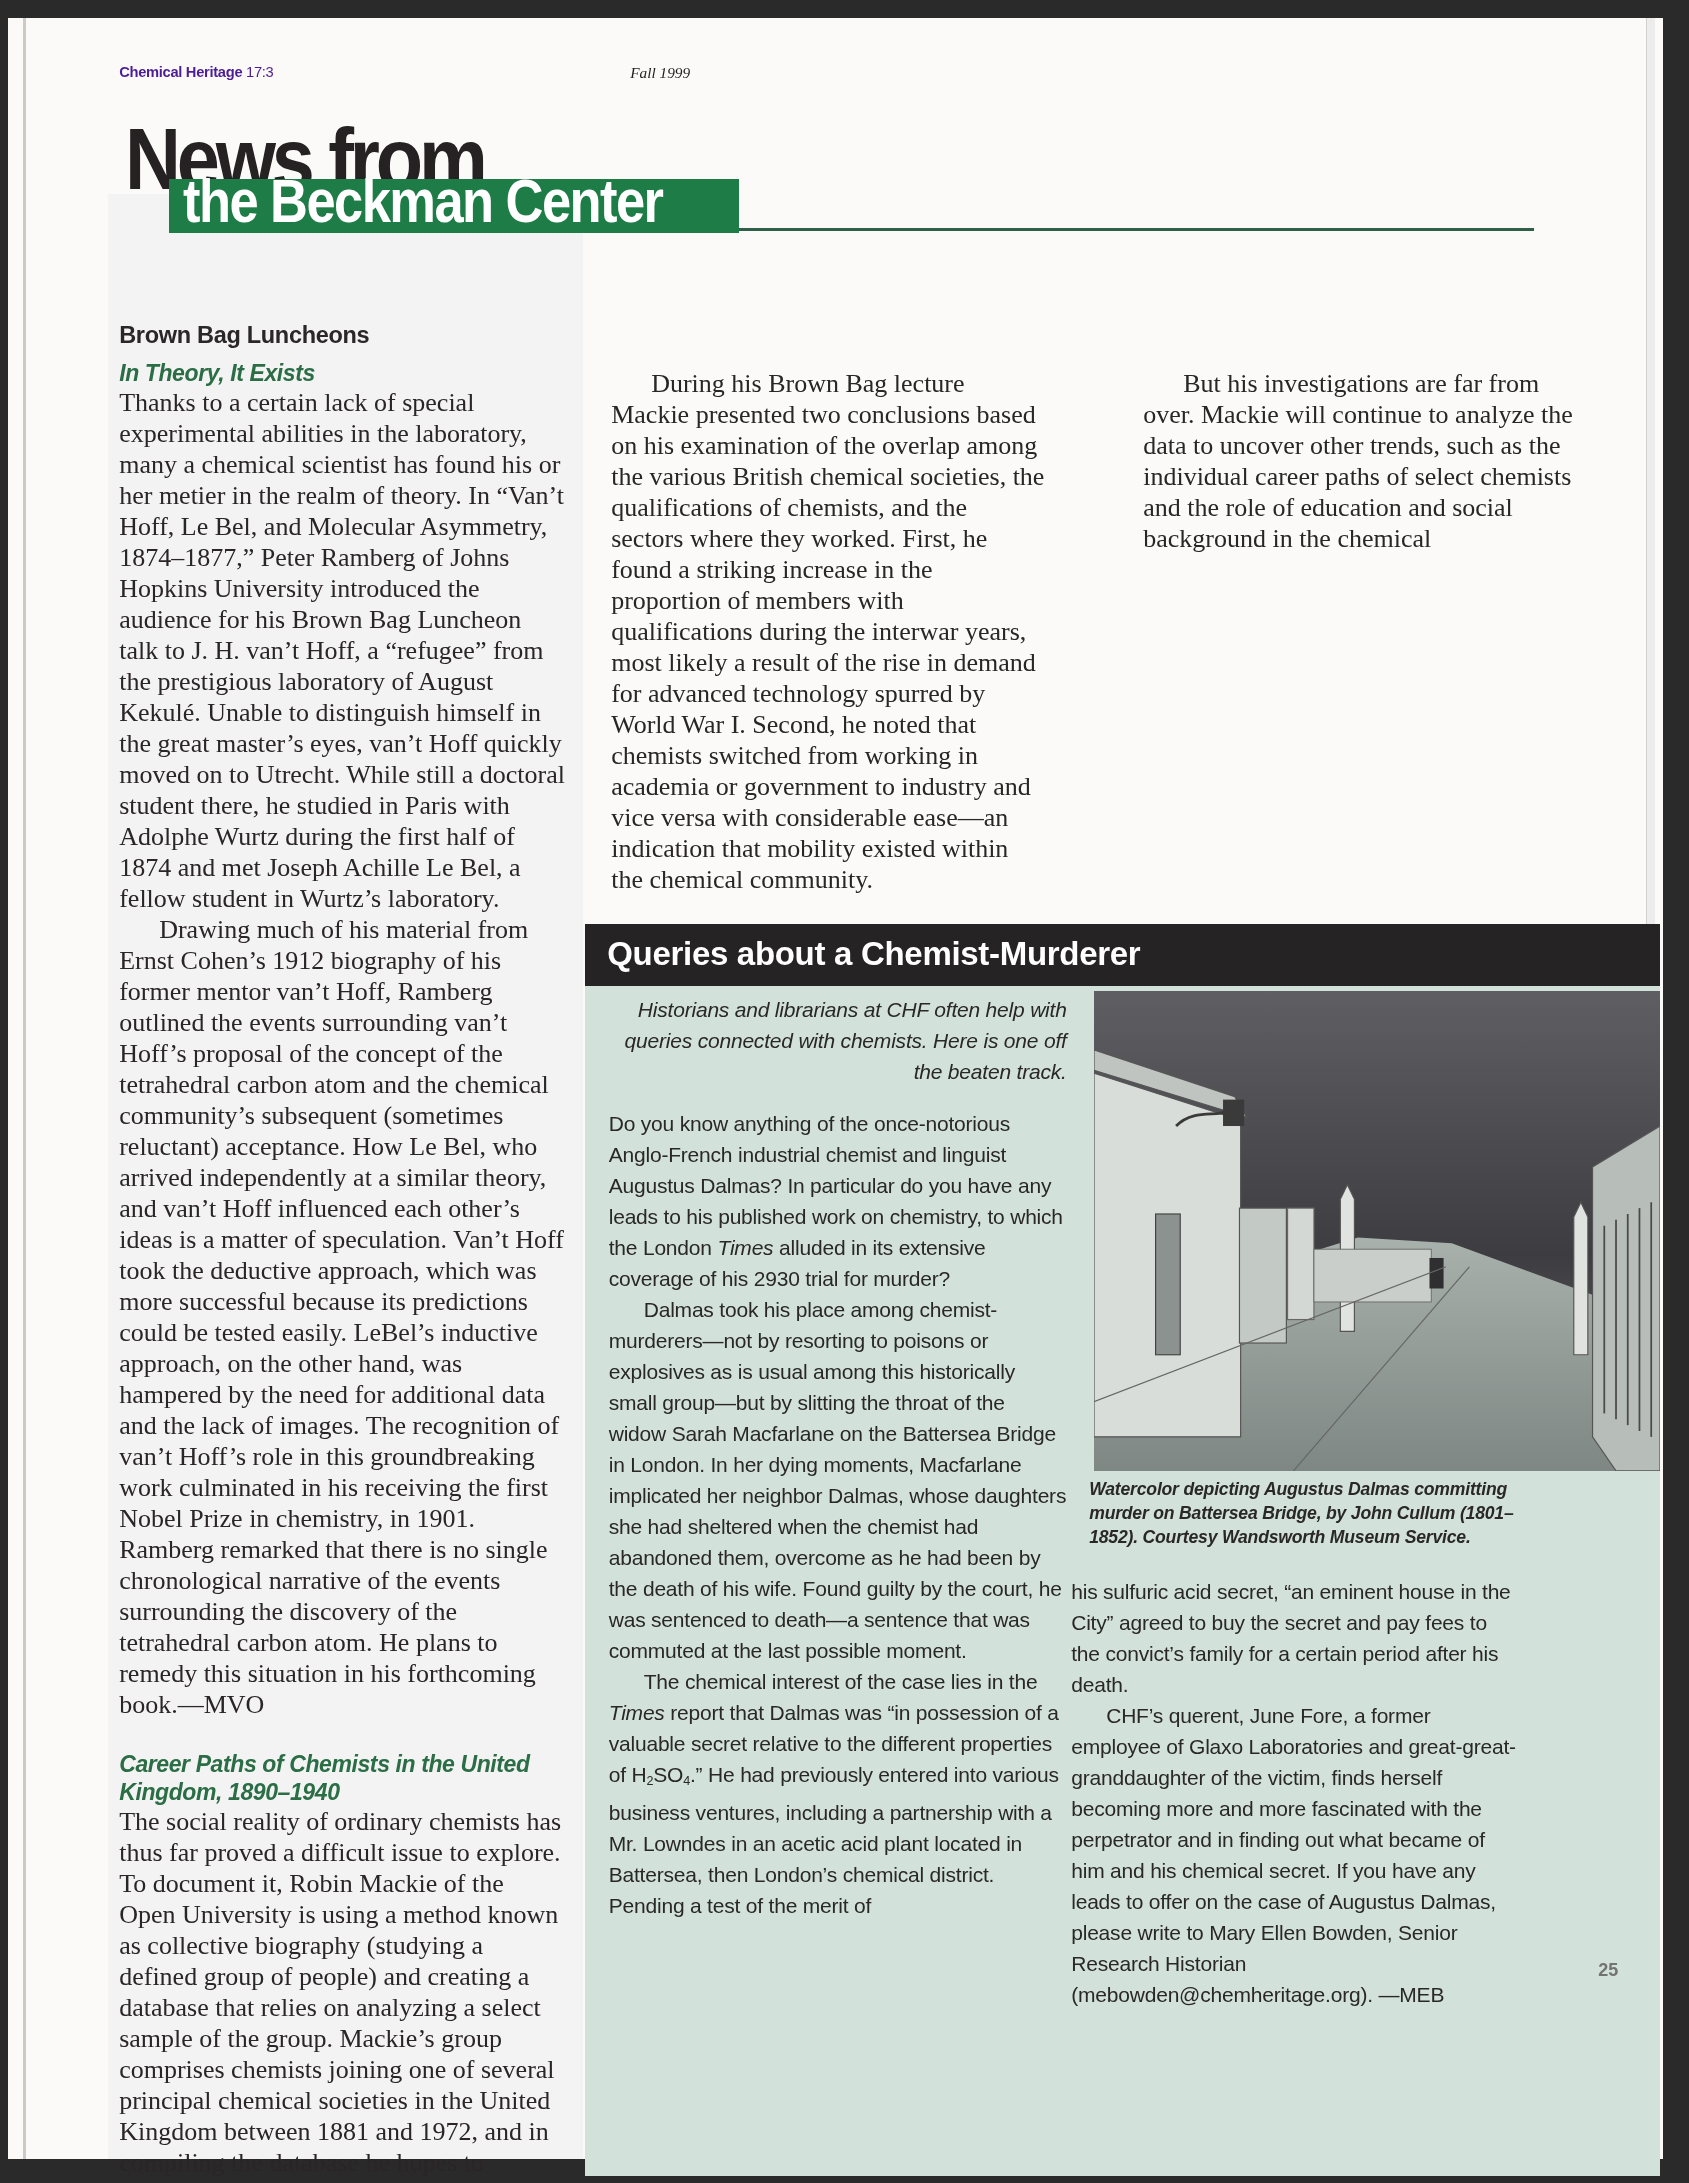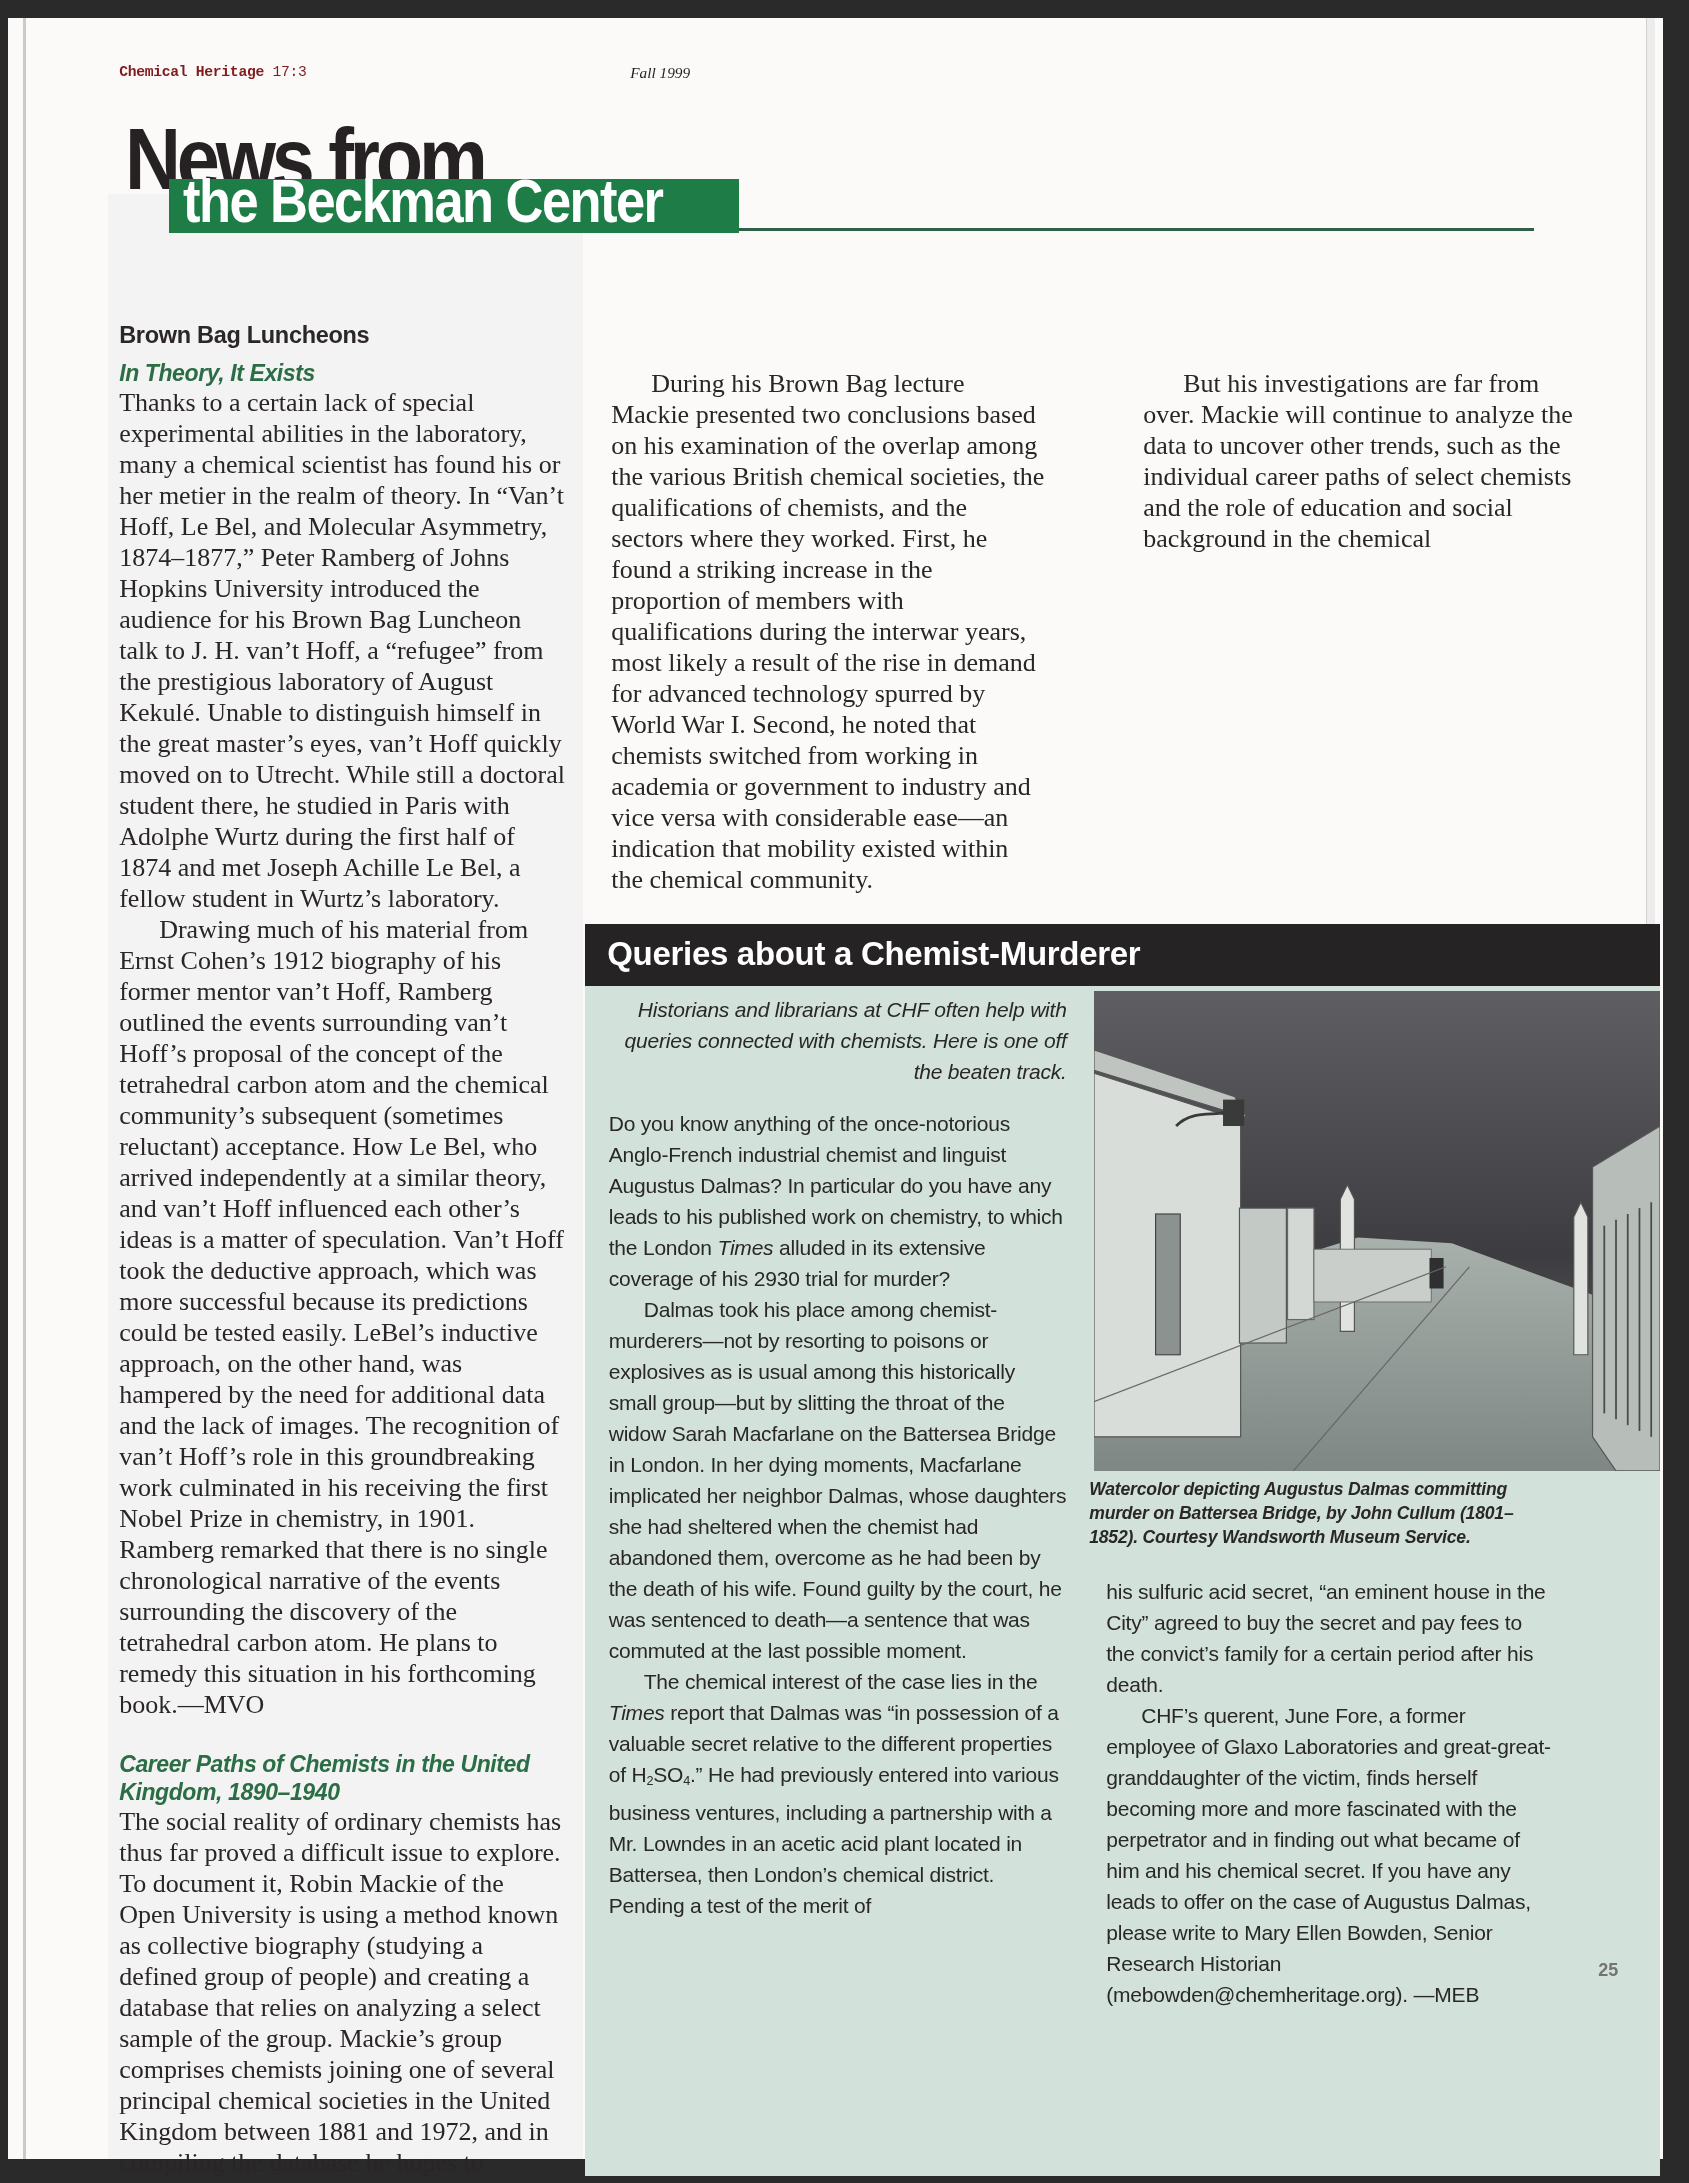--- a/index.html
+++ b/index.html
@@ -27,22 +27,22 @@
     border-left: 1.2px solid #d0d0d0;
   }
   .left-panel {
     position: absolute;
     left: 100px; top: 176px;
     width: 475px; height: 1965px;
     background: #f3f3f4;
   }
   .running-head {
     position: absolute; top: 46px; left: 111px;
-    font-family: Liberation Mono, monospace;
-    font-size: 14.7px; font-weight: bold; color: #7f1d1d;
+    font-family: Liberation Sans, sans-serif;
+    font-size: 14.7px; font-weight: bold; color: #4c1d95;
     letter-spacing: -0.3px;
   }
   .running-head .vol { font-weight: normal; }
   .running-date {
     position: absolute; top: 46px; left: 622px;
     font-family: "Liberation Serif", serif;
     font-style: italic; font-size: 15.3px; color: #231f20;
   }
   .title-news {
     position: absolute; left: 117px; top: 97px;
@@ -110,21 +110,21 @@
     position: absolute;
     font-family: "Liberation Sans", sans-serif;
     font-size: 21px; line-height: 31px;
     color: #2a2728;
     letter-spacing: -0.2px;
   }
   .box-col p { margin: 0; }
   .box-col p.indent { text-indent: 35px; }
   .box-col .italic { font-style: italic; text-align: right; }
   .box-col-a { left: 23.5px; top: 70px; width: 458px; }
-  .box-col-b { left: 521px; top: 652px; width: 446px; }
+  .box-col-b { left: 486px; top: 652px; width: 446px; }
   .intro { margin-bottom: 21px !important; }
 
   .figure {
     position: absolute; left: 509px; top: 67px;
     width: 566px; height: 480px;
     background: linear-gradient(180deg, #555457 0%, #6a6a6d 40%, #8a8c8c 60%, #b8bebb 100%);
     overflow: hidden;
   }
   .caption {
     position: absolute; left: 504px; top: 553px; width: 446px;

